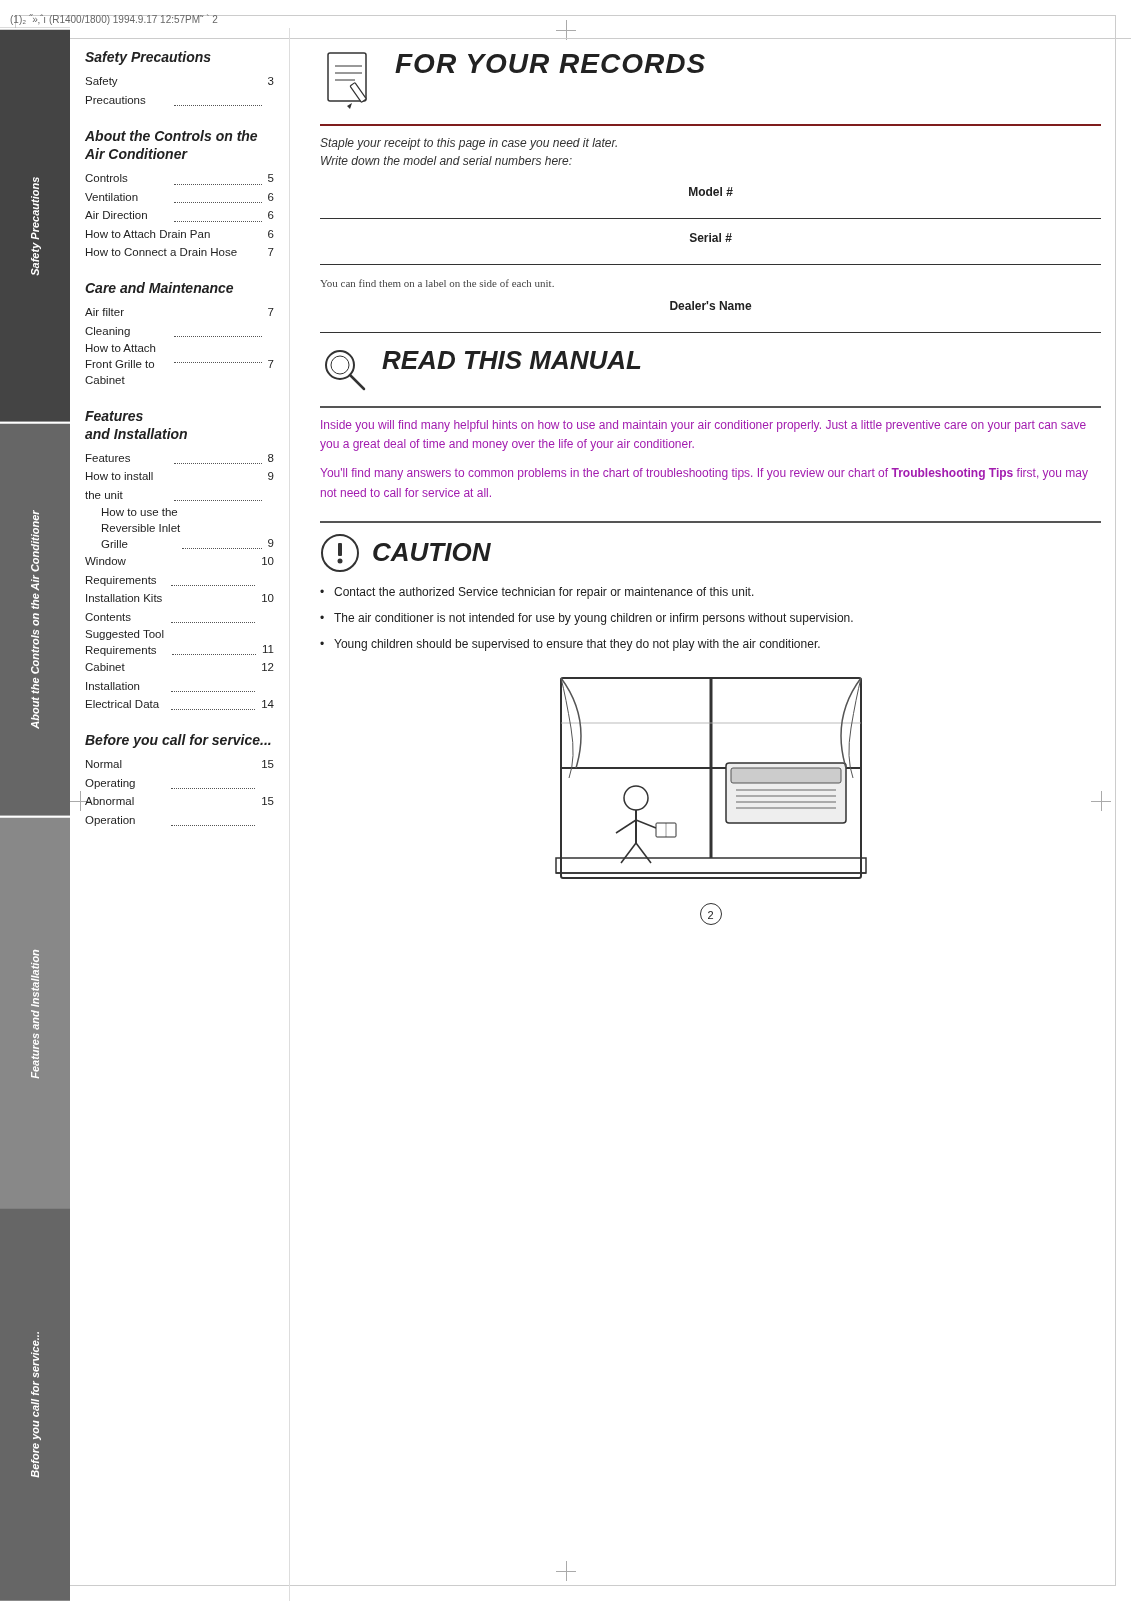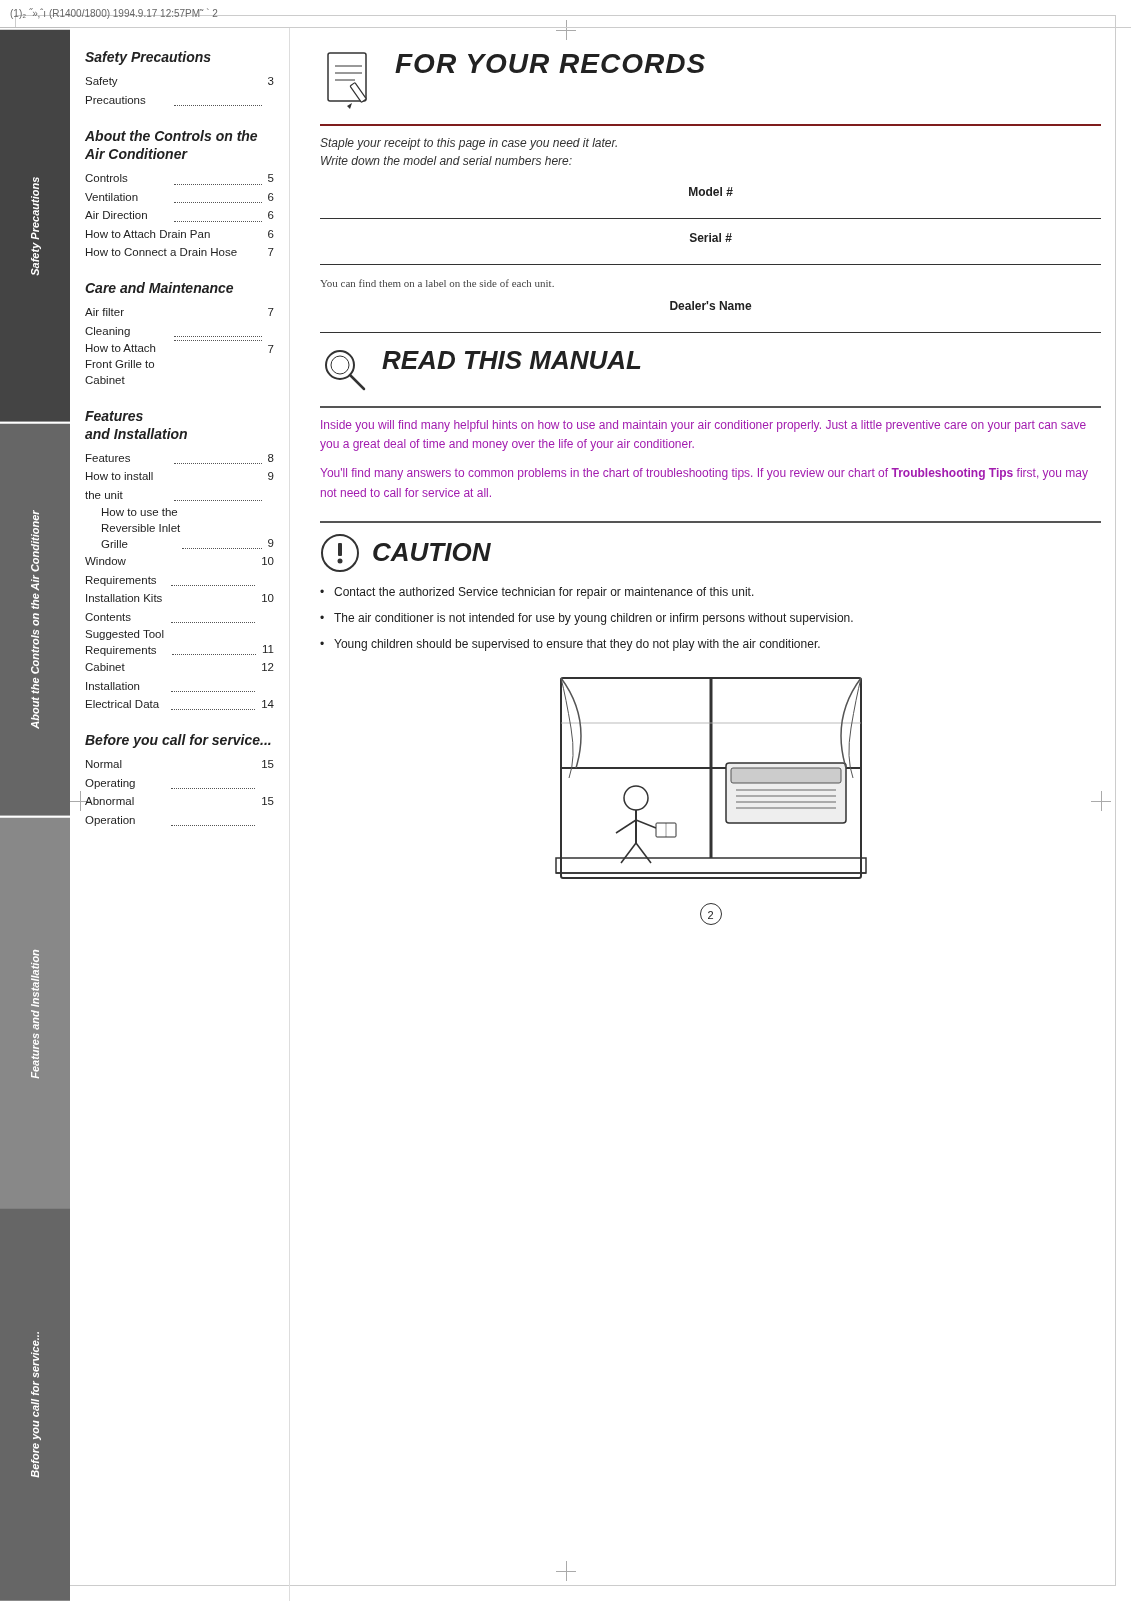--- a/index.html
+++ b/index.html
@@ -11,21 +11,21 @@
       font-size: 13px;
       color: #222;
       position: relative;
       overflow-x: hidden;
     }
 
     
     .header-bar {
       position: absolute;
       top: 0; left: 0; right: 0;
-      height: 28px;
+      height: 39px;
       border-bottom: 1px solid #ccc;
       display: flex;
       align-items: center;
       padding: 0 10px;
     }
     .header-text {
       font-size: 10px;
       color: #666;
     }
 
@@ -352,21 +352,21 @@
       </div>
     </div>
 
     <div class="toc-section">
       <div class="toc-section-title">Care and Maintenance</div>
       <div class="toc-item">
         <span class="toc-item-text">Air filter Cleaning</span>
         <span class="toc-dots"></span>
         <span class="toc-item-page">7</span>
       </div>
-      <div class="toc-item" style="align-items: flex-start;">
+      <div class="toc-item" style="align-items: center;">
         <span class="toc-item-text" style="line-height:1.4">How to Attach Front Grille to Cabinet</span>
         <span class="toc-dots"></span>
         <span class="toc-item-page">7</span>
       </div>
     </div>
 
     <div class="toc-section">
       <div class="toc-section-title">Features<br>and Installation</div>
       <div class="toc-item">
         <span class="toc-item-text">Features</span>

